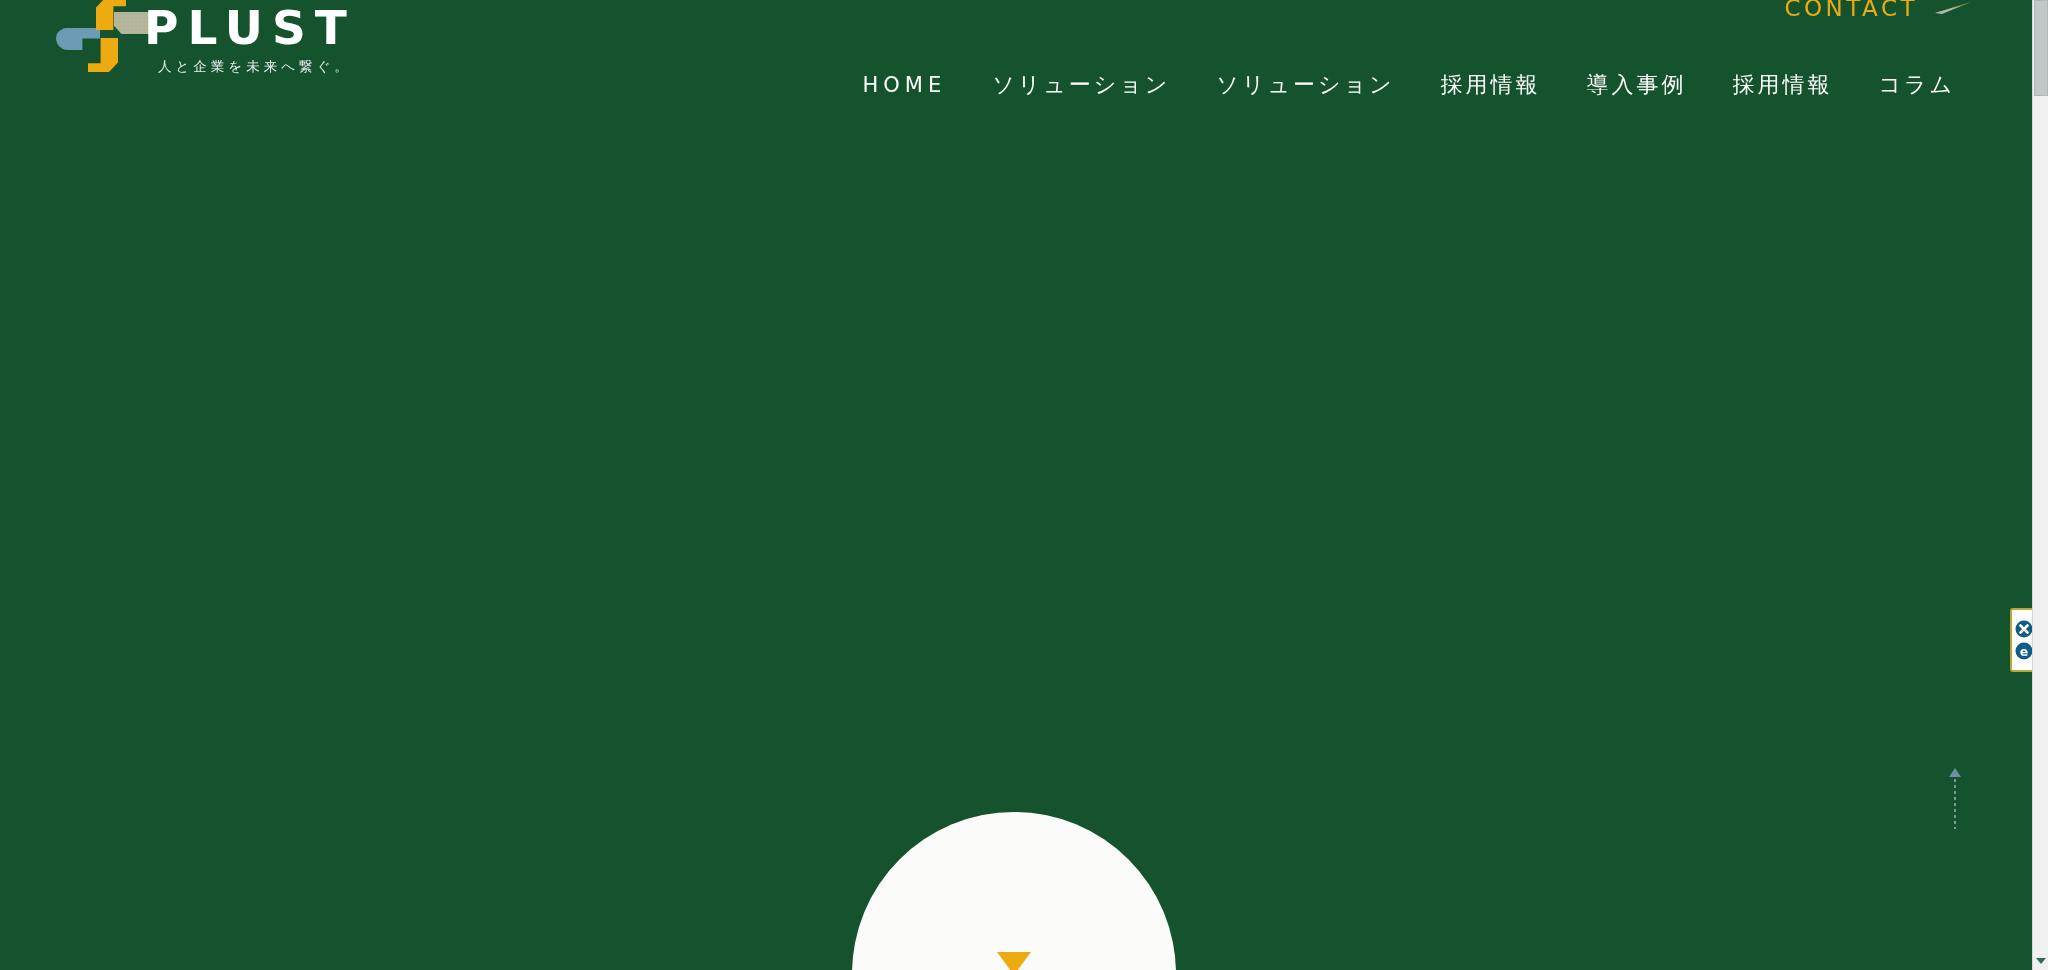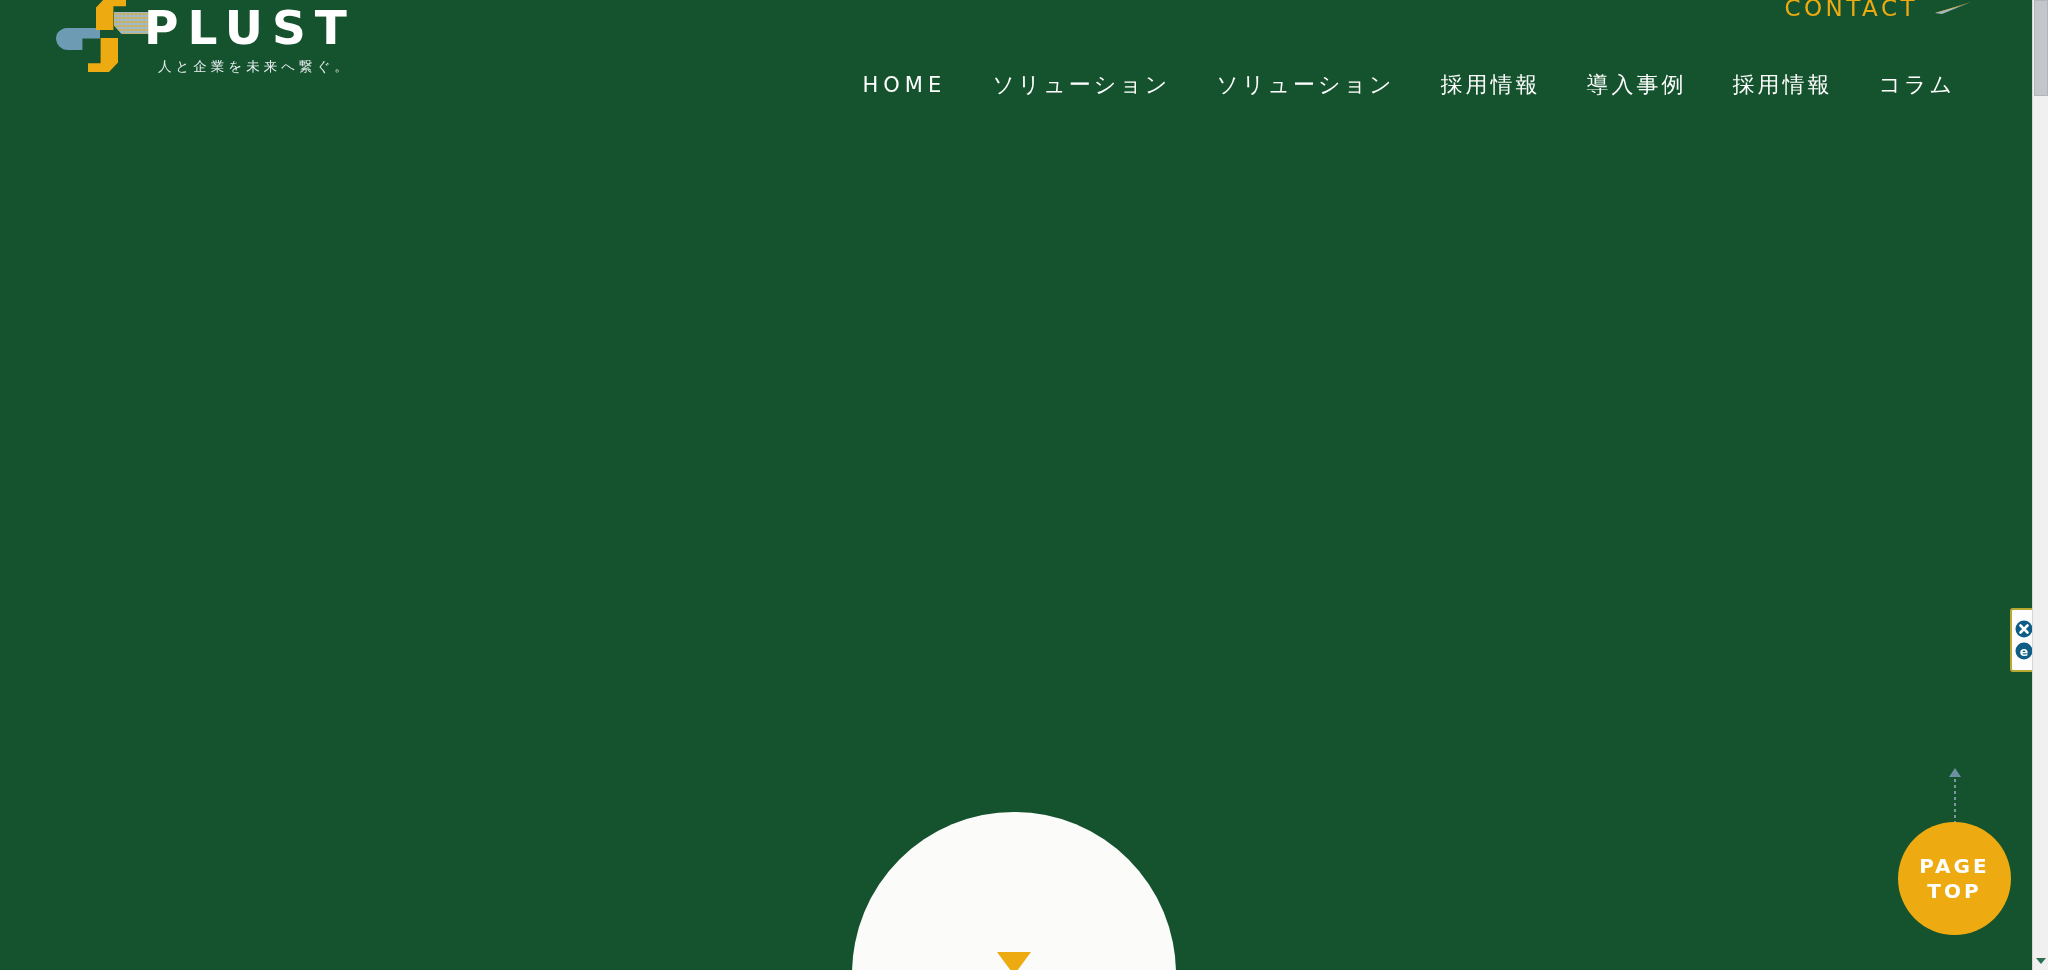--- a/index.html
+++ b/index.html
@@ -245,24 +245,20 @@
   </div>
 
   <div id="scroll-circle">
     <div id="scroll-arrow"></div>
   </div>
 
   <div id="pagetop-tick">
     <span class="tri"></span>
     <span class="stem"></span>
   </div>
-  <div id="pagetop">
-    <span class="pagetop-line">PAGE</span>
-    <span class="pagetop-line">TOP</span>
-  </div>
 
   <div id="side-widget">
     <svg class="widget-btn" viewBox="0 0 20 20">
       <circle cx="10" cy="10" r="8.5" fill="#0d5d86"></circle>
       <path d="M6.5 6.5 L13.5 13.5 M13.5 6.5 L6.5 13.5" stroke="#ffffff" stroke-width="2.6" stroke-linecap="round"></path>
     </svg>
     <svg class="widget-btn" viewBox="0 0 20 20">
       <circle cx="10" cy="10" r="8.5" fill="#0d5d86"></circle>
       <text x="10" y="14.5" text-anchor="middle" font-family="DejaVu Sans, sans-serif" font-size="12.5" font-weight="700" fill="#ffffff">e</text>
     </svg>

